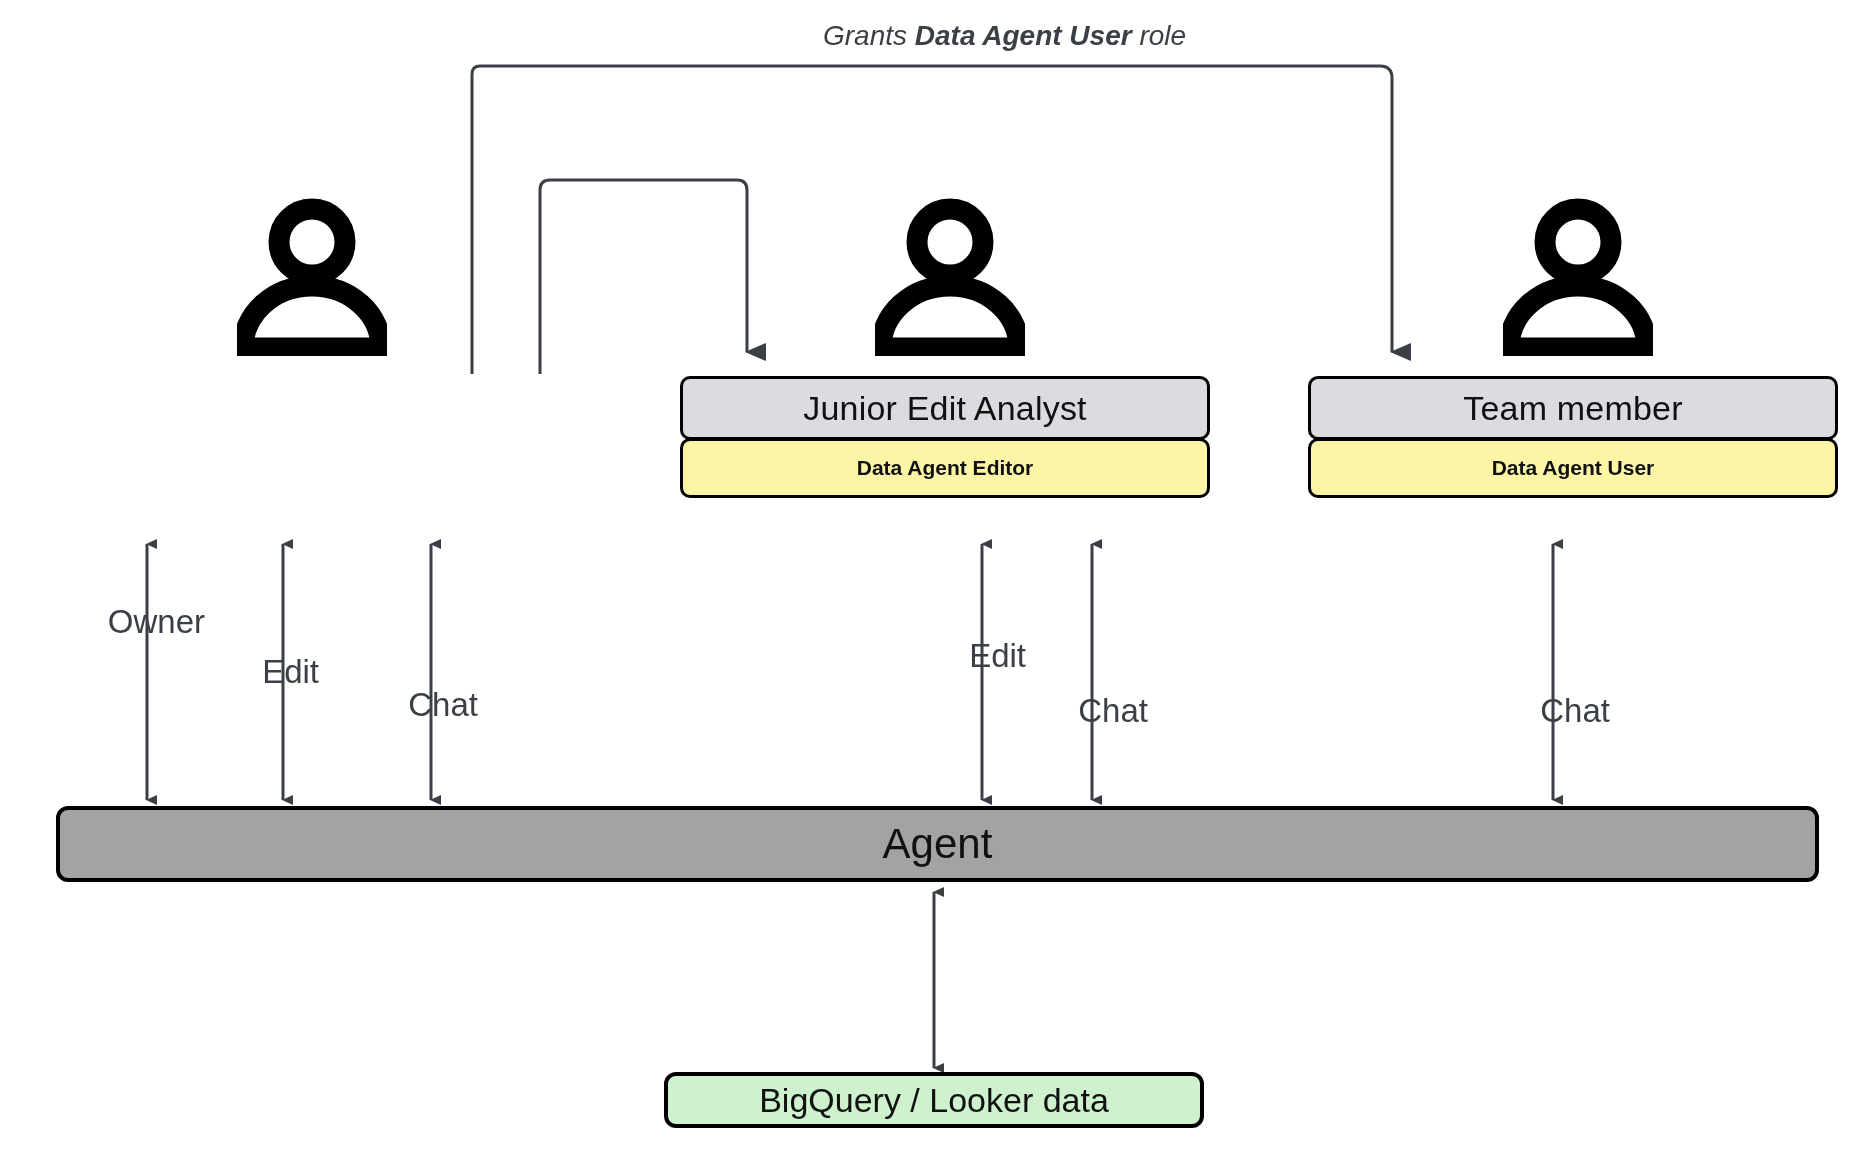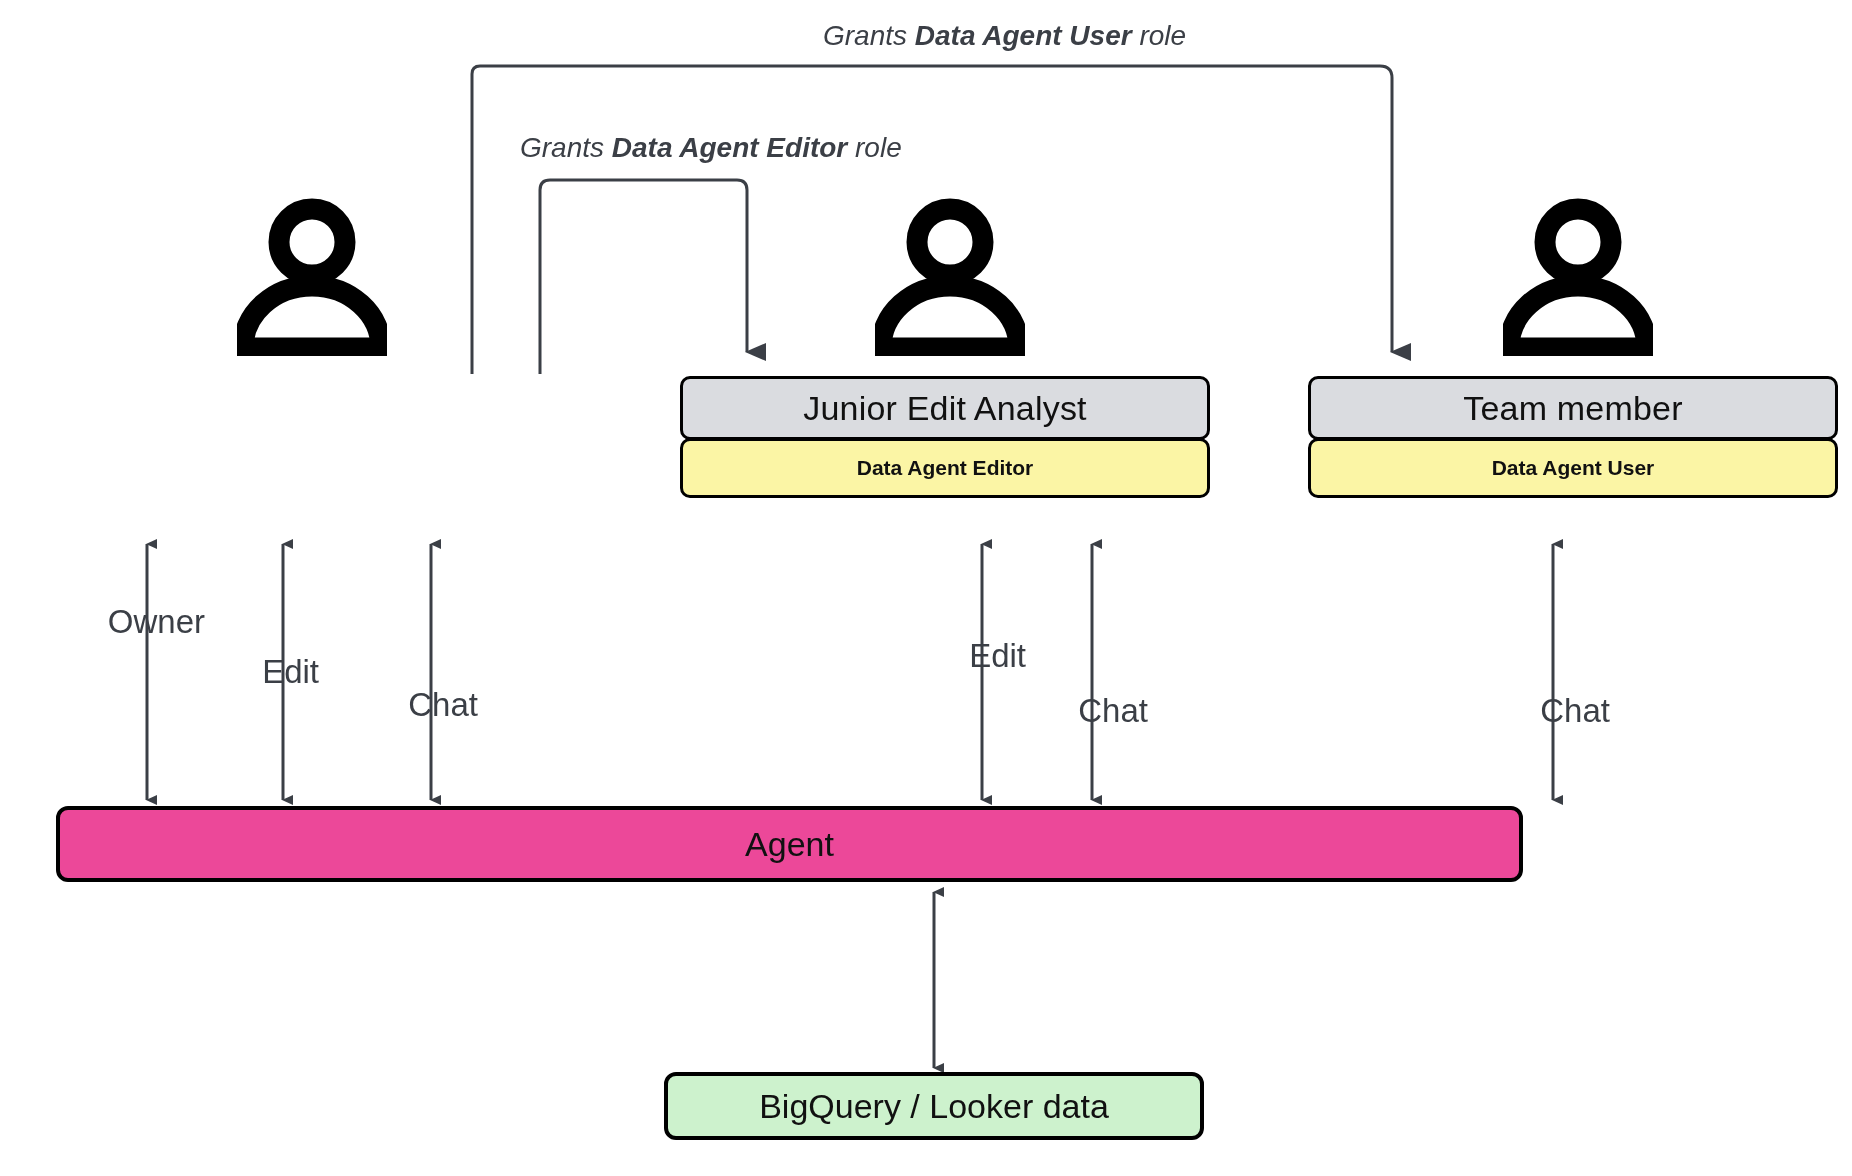--- a/index.html
+++ b/index.html
@@ -64,35 +64,35 @@
     font-weight: bold;
     color: #111111;
     line-height: 1.12;
     position: relative;
     z-index: 2;
   }
   
   #agent-bar {
     position: absolute;
     left: 56px; top: 806px;
-    width: 1467px; height: 76px;
-    background: #ec4899;
+    width: 1763px; height: 76px;
+    background: #a3a3a3;
     border: 4px solid #000000;
     border-radius: 12px;
     display: flex;
     align-items: center;
     justify-content: center;
-    font-size: 34px;
+    font-size: 42px;
     color: #111111;
   }
   
   #datastore {
     position: absolute;
     left: 664px; top: 1072px;
-    width: 540px; height: 68px;
+    width: 540px; height: 56px;
     background: #cdf2cd;
     border: 4px solid #000000;
     border-radius: 12px;
     display: flex;
     align-items: center;
     justify-content: center;
     font-size: 34px;
     color: #111111;
   }
   
@@ -163,23 +163,20 @@
 
     <g>
       <line x1="934" y1="892" x2="934" y2="1068" stroke="#3b3f46" stroke-width="3" marker-start="url(#ah-up)" marker-end="url(#ah-down)"></line>
     </g>
   </svg>
 
   <div class="grant-label" style="left:823px; top:20px;">
     <span>Grants </span><b>Data Agent User</b><span> role</span>
   </div>
 
-  <div class="grant-label" style="left:520px; top:132px;">
-    <span>Grants </span><b>Data Agent Editor</b><span> role</span>
-  </div>
 
   <div class="person" style="left:237px; top:196px;">
     <svg viewBox="0 0 150 160" aria-hidden="true">
       <circle cx="75" cy="46" r="33" fill="none" stroke="#000" stroke-width="21"></circle>
       <path d="M6,152 A69,62 0 0 1 144,152 Z" fill="none" stroke="#000" stroke-width="21" stroke-linejoin="round"></path>
     </svg>
   </div>
 
   <div class="person" style="left:875px; top:196px;">
     <svg viewBox="0 0 150 160" aria-hidden="true">

